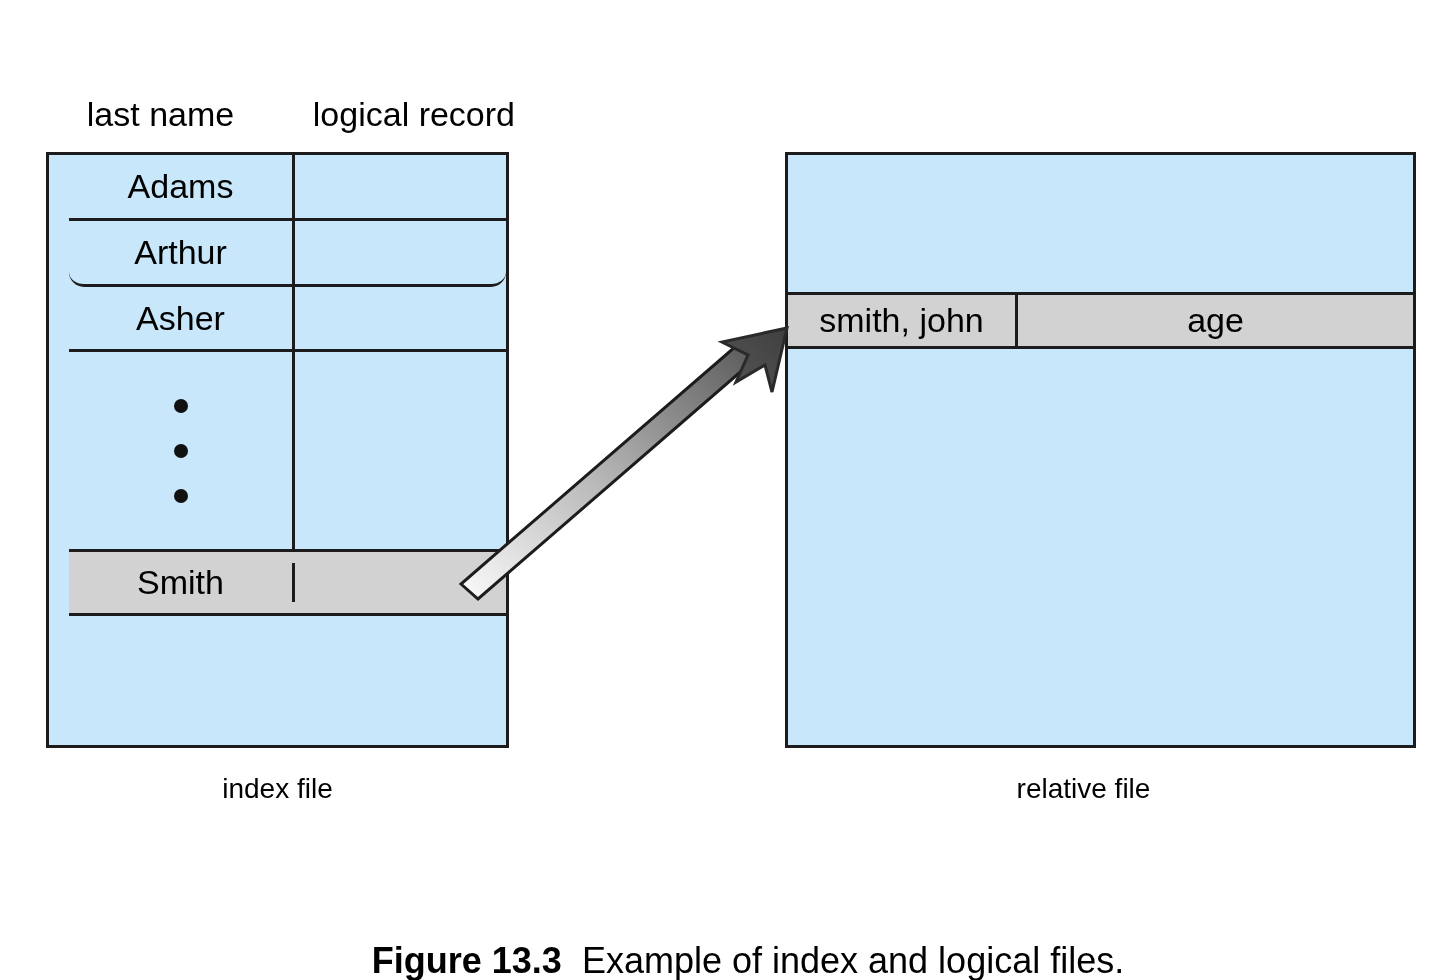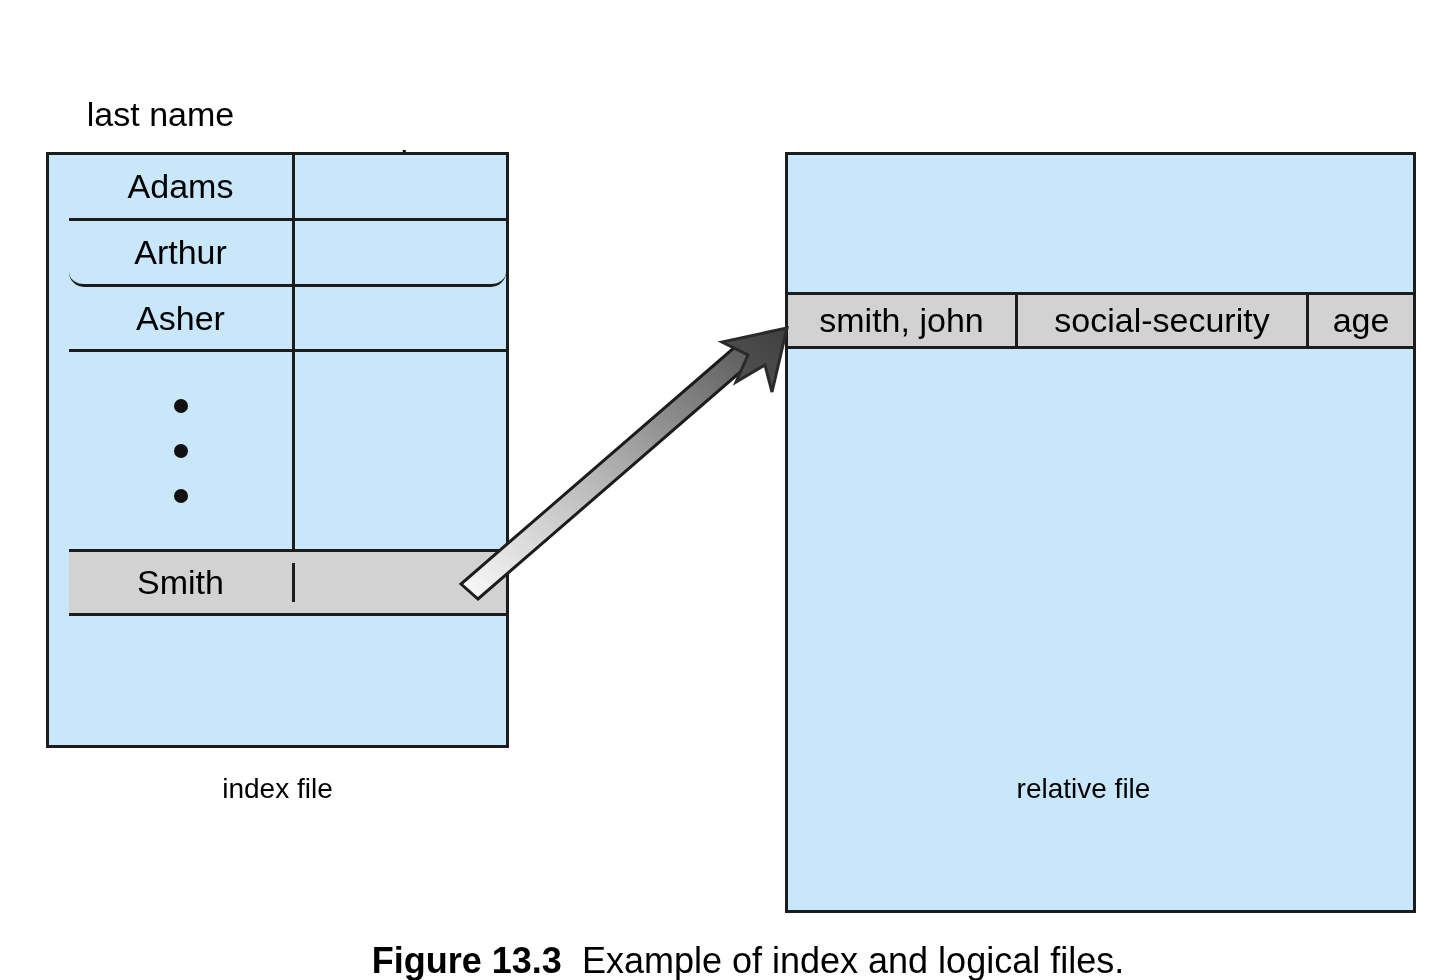--- a/index.html
+++ b/index.html
@@ -104,21 +104,21 @@
     border-radius: 50%;
     background: #111111;
   }
 
   
   #relative-box {
     position: absolute;
     left: 785px;
     top: 152px;
     width: 631px;
-    height: 761px;
+    height: 596px;
     border: 3px solid #1c1c1c;
     box-sizing: border-box;
     background: #c8e7fa;
   }
   #record-row {
     position: absolute;
     left: 0;
     right: 0;
     top: 137px;
     height: 57px;
@@ -173,20 +173,21 @@
   }
 </style>
 </head>
 <body>
 
 <div id="figure-root">
 
   <div class="col-header" id="hdr-last-name">last name</div>
 
   <div class="col-header" id="hdr-logical-record">
+    <span class="line1">logical record</span>
     <span class="line2">number</span>
   </div>
 
   <div id="index-table">
 
     <div class="idx-row blue bordered-bottom" id="idx-row-0">
       <div class="cell-name">Adams</div>
       <div class="cell-num"></div>
     </div>
 
@@ -217,21 +218,20 @@
     </div>
 
     <div class="idx-row blue full" id="idx-row-5">
       <div class="cell-name"></div>
     </div>
   </div>
 
   <div id="relative-box">
     <div id="record-row">
       <div class="rec-cell c0">smith, john</div>
-      <div class="rec-cell c1">social-security</div>
       <div class="rec-cell c2">age</div>
     </div>
   </div>
 
   <svg id="pointer-arrow" viewBox="0 0 370 320">
     <defs>
       <linearGradient id="shaftGrad" x1="0" y1="1" x2="1" y2="0">
         <stop offset="0%" stop-color="#fbfbfb"></stop>
         <stop offset="45%" stop-color="#b9b9b9"></stop>
         <stop offset="100%" stop-color="#565656"></stop>

